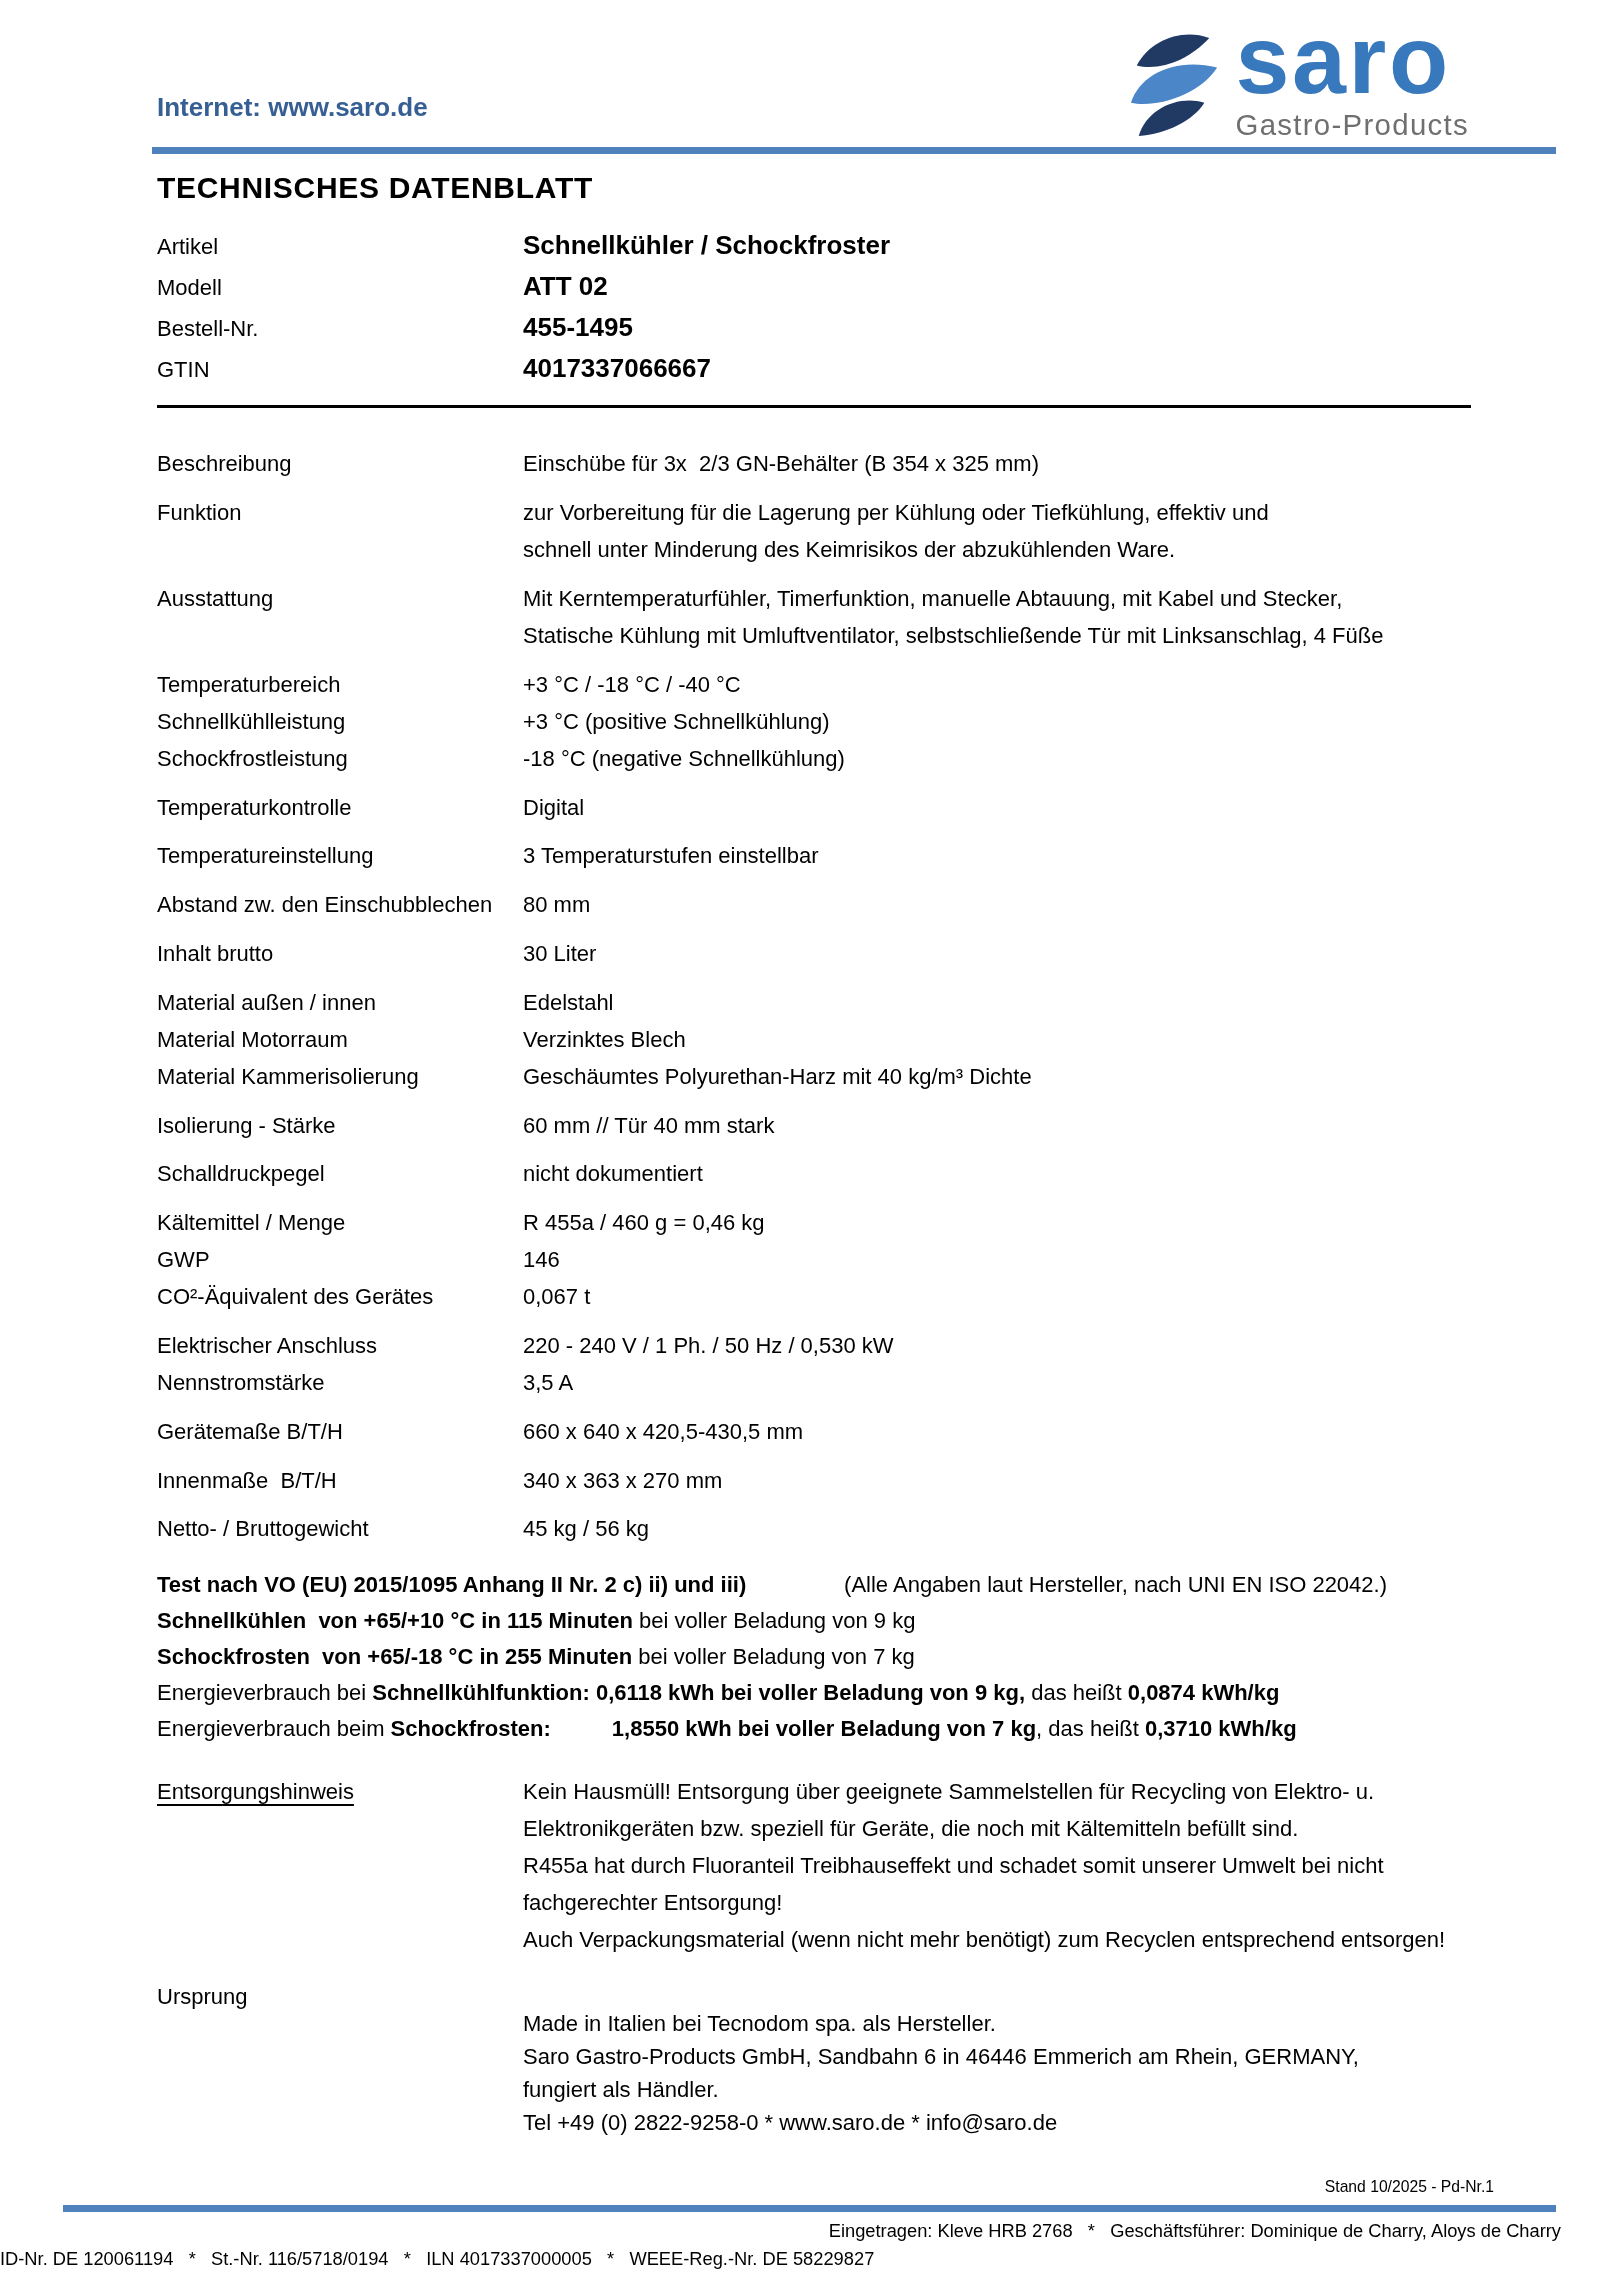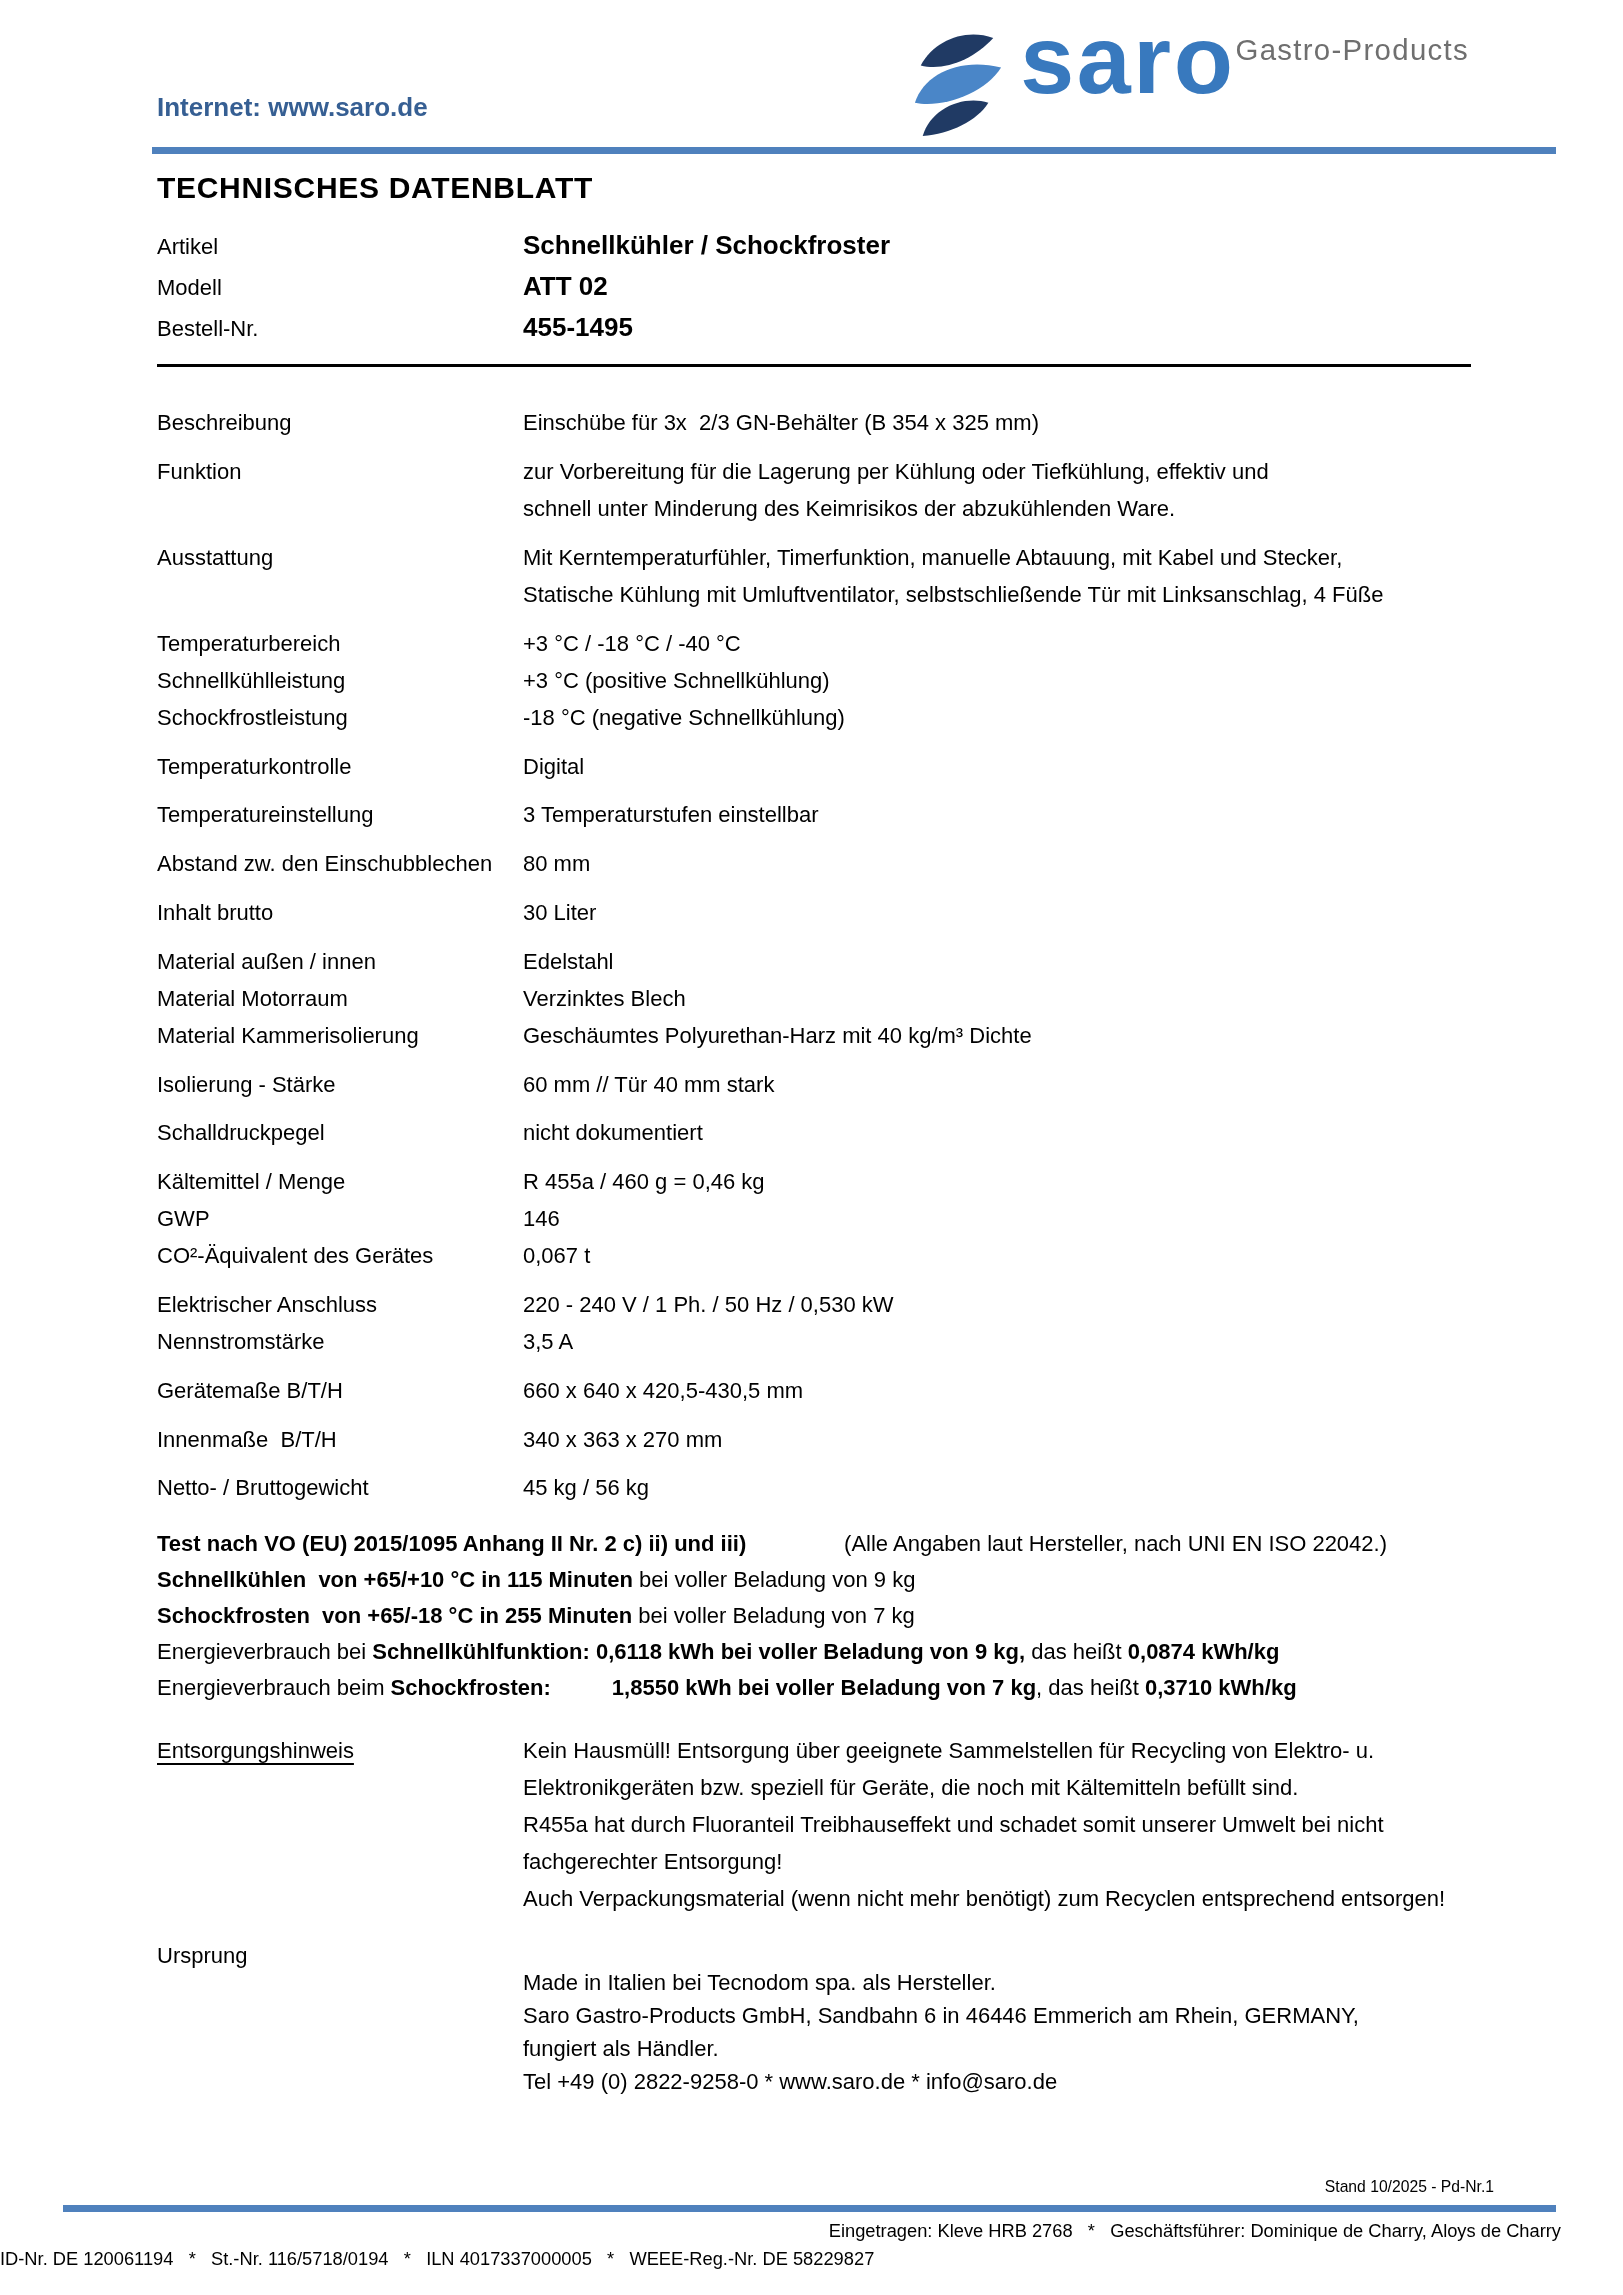--- a/index.html
+++ b/index.html
@@ -8,21 +8,21 @@
     width:1561px;height:2295px;
     background:#ffffff;
     font-family:"Liberation Sans", sans-serif;
     color:#000;
     overflow:hidden;
   }
   
   .internet{position:absolute;left:157px;top:92px;font-size:26px;font-weight:bold;color:var(--internet_blue,#365F93);}
   .logo{position:absolute;top:22px;right:92px;display:flex;align-items:flex-start;gap:13px;}
   .logo-mark{width:98px;height:110px;margin-top:9.2px;flex:none;}
-  .logo-text{display:flex;flex-direction:row;align-items:flex-start;text-align:center;}
+  .logo-text{display:flex;flex-direction:column;align-items:flex-start;text-align:center;}
   .logo-brand{font-size:97px;line-height:0.78;font-weight:bold;color:var(--logo_blue,#3879BE);letter-spacing:2.6px;}
   .logo-tagline{font-size:29.4px;color:var(--tagline_gray,#6F6F6F);letter-spacing:1.3px;margin-top:10.5px;}
   .rule-top{position:absolute;left:152px;top:147px;width:1404px;height:7.2px;background:var(--rule_blue,#4F81BD);}
   .title{position:absolute;left:157px;top:171px;font-size:30px;font-weight:bold;letter-spacing:0.7px;}
 
   
   .content{position:absolute;left:157px;top:230px;width:1378px;}
   .prow{display:flex;height:41px;align-items:baseline;}
   .prow .lbl{width:366px;flex:none;font-size:22px;}
   .prow .val{font-size:26px;font-weight:bold;}
@@ -78,20 +78,24 @@
           <div class="val">Schnellkühler / Schockfroster</div>
         </div>
         <div class="prow">
           <div class="lbl">Modell</div>
           <div class="val">ATT 02</div>
         </div>
         <div class="prow">
           <div class="lbl">Bestell-Nr.</div>
           <div class="val">455-1495</div>
         </div>
+        <div class="prow">
+          <div class="lbl">GTIN</div>
+          <div class="val">4017337066667</div>
+        </div>
       </div>
     <div class="rule-black"></div>
     <div class="specs" id="spec-groups">
         <div class="sgroup">
           <div class="srow">
             <div class="lbl">Beschreibung</div>
             <div class="val">
               <div>Einschübe für 3x&nbsp; 2/3 GN-Behälter (B 354 x 325 mm)</div>
             </div>
           </div>

